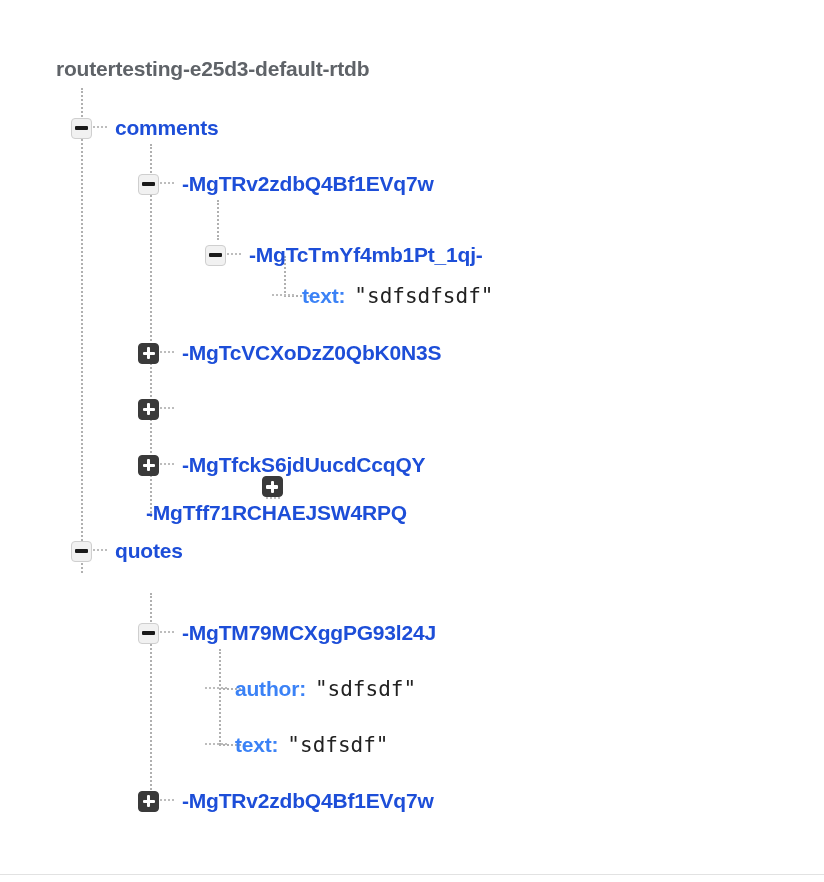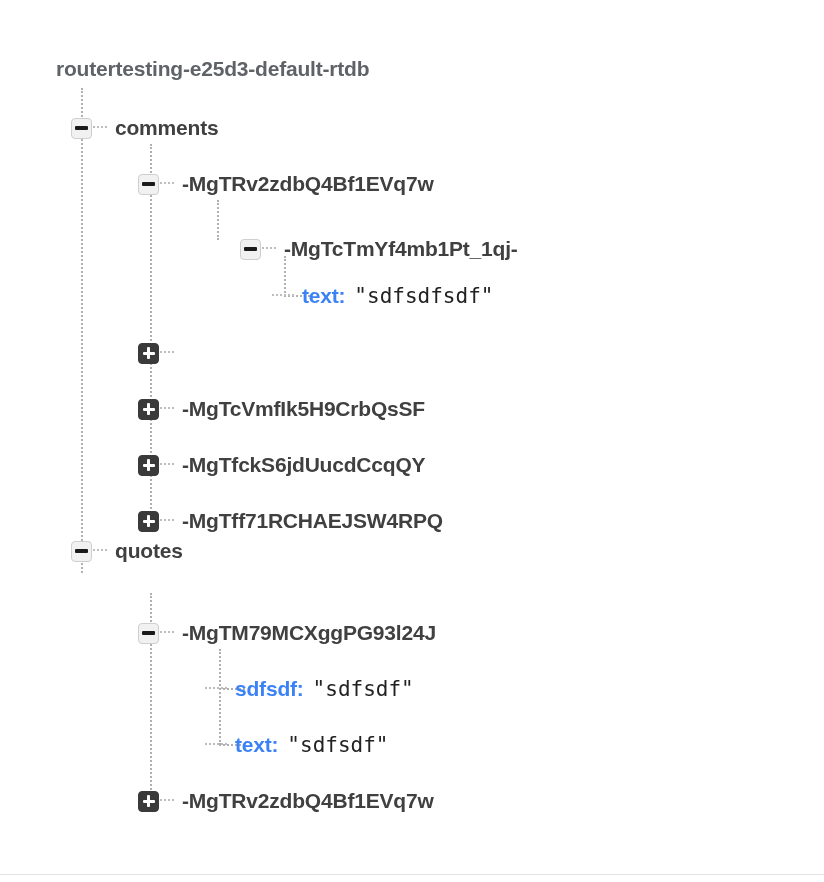--- a/index.html
+++ b/index.html
@@ -103,21 +103,21 @@
   .lead.leaf {
     width: 22px;
     margin-left: 0;
   }
 
   
   .node-label {
     margin-left: 8px;
     font-size: 21px;
     font-weight: bold;
-    color: #404040;
+    color: #1d4ed8;
     letter-spacing: -0.2px;
   }
   .key-label {
     margin-left: 8px;
     font-size: 21px;
     font-weight: bold;
     color: #3b82f6;
     letter-spacing: -0.2px;
   }
   .val-text {
@@ -182,62 +182,62 @@
       <div class="tree-row" style="left: 71px; top: 113px;">
         <span class="toggle minus"></span>
         <span class="lead"></span>
         <span class="node-label">comments</span>
       </div>
       <div class="tree-row" style="left: 138px; top: 169px;">
         <span class="toggle minus"></span>
         <span class="lead"></span>
         <span class="node-label">-MgTRv2zdbQ4Bf1EVq7w</span>
       </div>
-      <div class="tree-row" style="left: 205px; top: 234px; margin-left: 35px;">
+      <div class="tree-row" style="left: 205px; top: 240px;">
         <span class="toggle minus"></span>
         <span class="lead"></span>
         <span class="node-label">-MgTcTmYf4mb1Pt_1qj-</span>
       </div>
       <div class="tree-row" style="left: 272px; top: 281px;">
         <span class="lead leaf"></span>
         <span class="key-label">text:</span>
         <span class="val-text">"sdfsdfsdf"</span>
       </div>
       <div class="tree-row" style="left: 138px; top: 338px;">
         <span class="toggle plus"></span>
         <span class="lead"></span>
+        <span class="node-label">-MgTcVCXoDzZ0QbK0N3S</span>
       </div>
       <div class="tree-row" style="left: 138px; top: 394px;">
         <span class="toggle plus"></span>
         <span class="lead"></span>
-        <span class="node-label">-MgTcVmfIk5H9CrbQsSF</span>
       </div>
       <div class="tree-row" style="left: 138px; top: 450px; justify-content: center;">
         <span class="toggle plus"></span>
         <span class="lead"></span>
         <span class="node-label">-MgTfckS6jdUucdCcqQY</span>
       </div>
-      <div class="tree-row" style="left: 138px; top: 506px;">
+      <div class="tree-row" style="left: 138px; top: 476px; flex-direction: column;">
         <span class="toggle plus"></span>
         <span class="lead"></span>
         <span class="node-label">-MgTff71RCHAEJSW4RPQ</span>
       </div>
       <div class="tree-row" style="left: 71px; top: 536px;">
         <span class="toggle minus"></span>
         <span class="lead"></span>
         <span class="node-label">quotes</span>
       </div>
       <div class="tree-row" style="left: 138px; top: 618px; align-items: center;">
         <span class="toggle minus"></span>
         <span class="lead"></span>
         <span class="node-label">-MgTM79MCXggPG93l24J</span>
       </div>
       <div class="tree-row" style="left: 205px; top: 674px;">
         <span class="lead leaf"></span>
-        <span class="key-label">sdfsdf:</span>
+        <span class="key-label">author:</span>
         <span class="val-text">"sdfsdf"</span>
       </div>
       <div class="tree-row" style="left: 205px; top: 730px;">
         <span class="lead leaf"></span>
         <span class="key-label">text:</span>
         <span class="val-text">"sdfsdf"</span>
       </div>
       <div class="tree-row" style="left: 138px; top: 786px;">
         <span class="toggle plus"></span>
         <span class="lead"></span>

